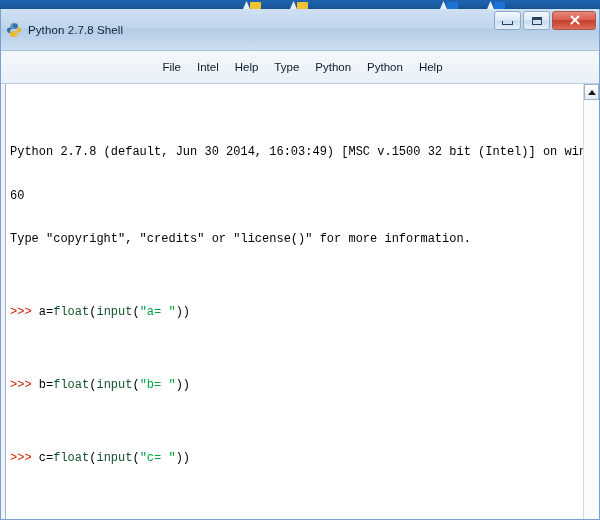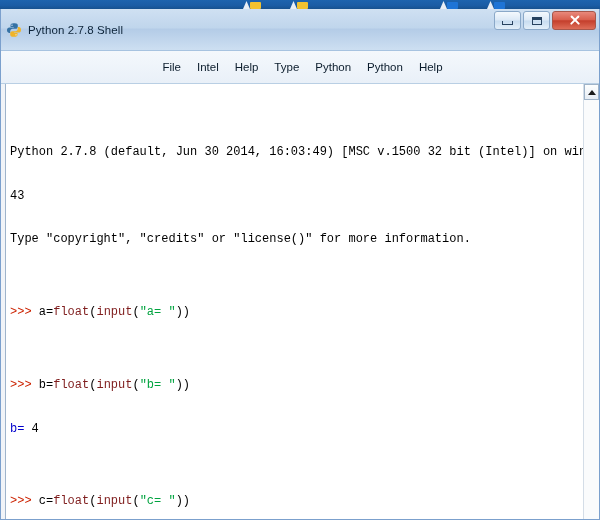--- a/index.html
+++ b/index.html
@@ -170,21 +170,21 @@
     color: #000000;
     white-space: pre;
     overflow: hidden;
     box-sizing: border-box;
     letter-spacing: 0px;
   }
   .ln { display: block; height: 14.55px; }
 
   
   .c-prompt  { color: #cc2200; }       
-  .c-builtin { color: #7f1d1d; }       
+  .c-builtin { color: #14532d; }       
   .c-string  { color: #00a33f; }       
   .c-stdout  { color: #0000cc; }       
   .c-plain   { color: #000000; }
 
   
   #scrollbar {
     width: 16px;
     flex: none;
     background: #f6f8fa;
     border-left: 1px solid #d4dde7;
@@ -280,29 +280,28 @@
   </div>
 
   <div id="shell-area">
 
     <div id="left-gutter"></div>
 
     <div id="shell-text">
 
       
       <span class="ln"><span class="c-plain">Python 2.7.8 (default, Jun 30 2014, 16:03:49) [MSC v.1500 32 bit (Intel)] on win</span></span>
-      <span class="ln"><span class="c-plain">43</span></span>
+      <span class="ln"><span class="c-plain">60</span></span>
       <span class="ln"><span class="c-plain">Type "copyright", "credits" or "license()" for more information.</span></span>
 
       
       <span class="ln"><span class="c-prompt">&gt;&gt;&gt; </span><span class="c-plain">a=</span><span class="c-builtin">float</span><span class="c-plain">(</span><span class="c-builtin">input</span><span class="c-plain">(</span><span class="c-string">"a= "</span><span class="c-plain">))</span></span>
 
       
       <span class="ln"><span class="c-prompt">&gt;&gt;&gt; </span><span class="c-plain">b=</span><span class="c-builtin">float</span><span class="c-plain">(</span><span class="c-builtin">input</span><span class="c-plain">(</span><span class="c-string">"b= "</span><span class="c-plain">))</span></span>
-      <span class="ln"><span class="c-stdout">b=</span><span class="c-plain"> 4</span></span>
 
       
       <span class="ln"><span class="c-prompt">&gt;&gt;&gt; </span><span class="c-plain">c=</span><span class="c-builtin">float</span><span class="c-plain">(</span><span class="c-builtin">input</span><span class="c-plain">(</span><span class="c-string">"c= "</span><span class="c-plain">))</span></span>
       
 
       
       
 
       
       

